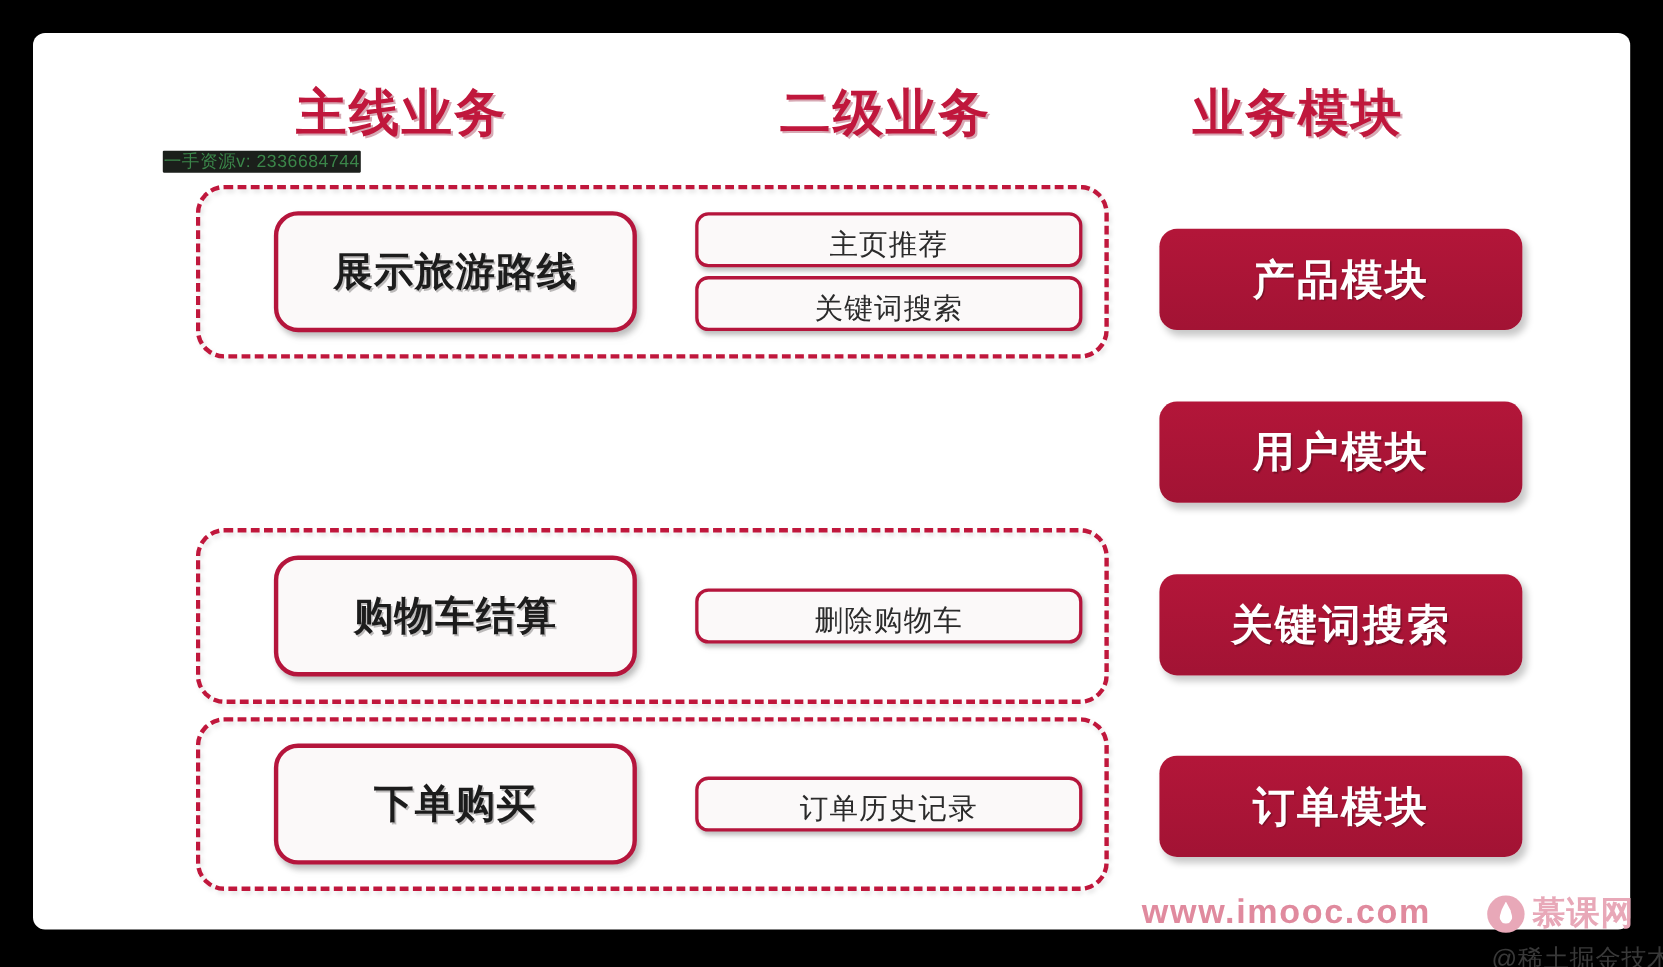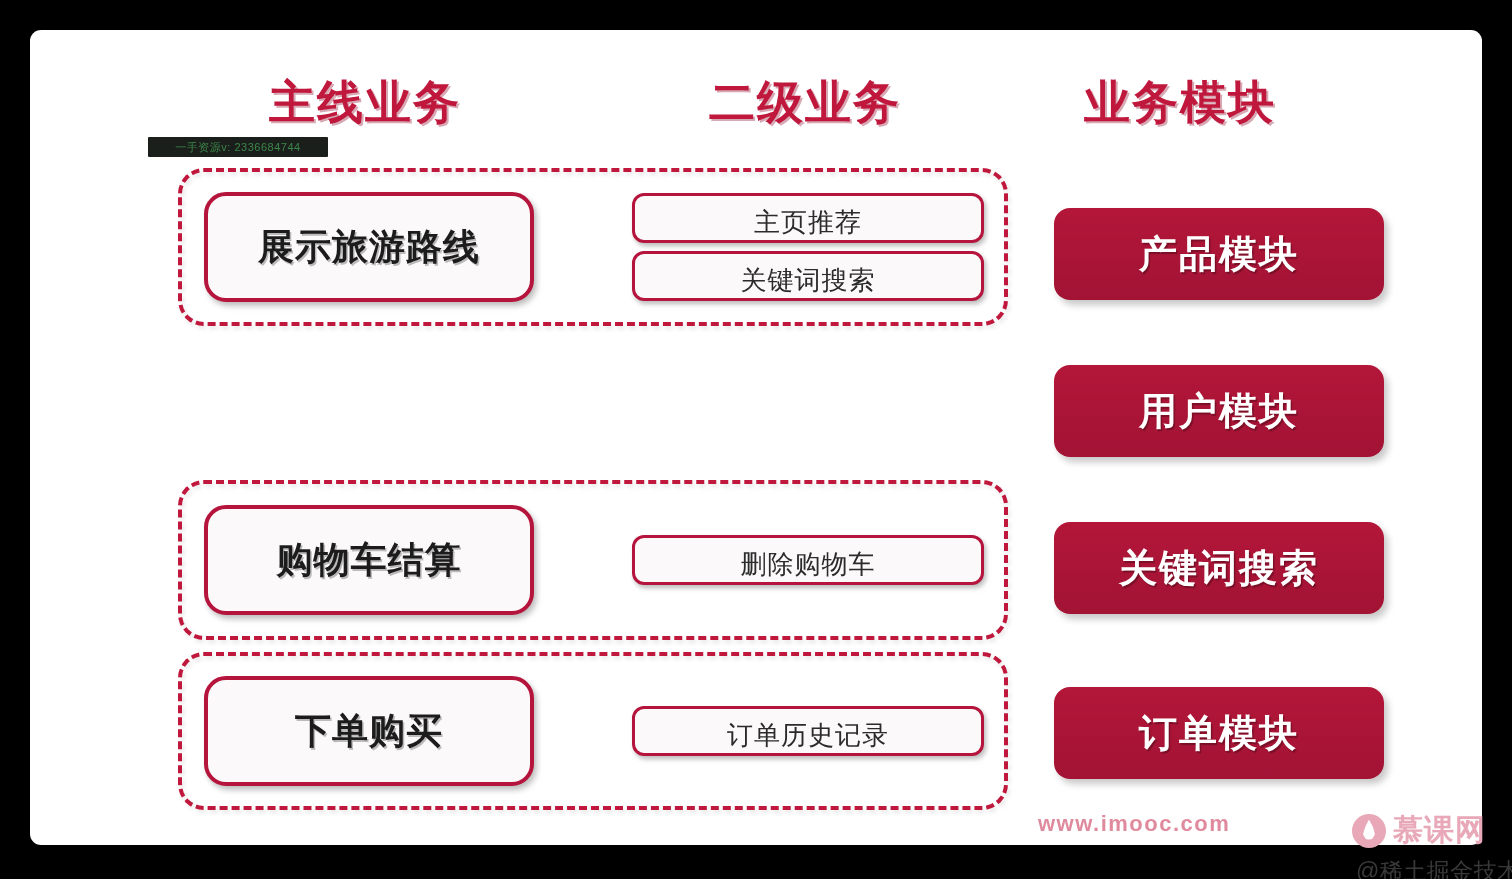--- a/index.html
+++ b/index.html
@@ -60,21 +60,21 @@
     width: 180px;
     height: 20px;
     background: #1b1f1b;
     border-radius: 1px;
     display: flex;
     align-items: center;
     justify-content: center;
     overflow: hidden;
   }
   .wm-strip-text {
-    font-size: 11px;
+    font-size: 16px;
     color: #3e8f4e;
     letter-spacing: 0.5px;
     white-space: nowrap;
     opacity: 0.92;
   }
 
   
   .rows {
     position: absolute;
     left: 0;
@@ -110,20 +110,21 @@
     width: 330px;
     min-height: 110px;
     background: #fbf9f9;
     border: 4px solid #B5153C;
     border-radius: 22px;
     display: flex;
     align-items: center;
     justify-content: center;
     box-shadow: 3px 4px 6px rgba(0,0,0,0.18);
     flex: 0 0 auto;
+    margin-left: 45px;
   }
   .row.r2 .primary-box { min-height: 96px; }
   .primary-label {
     font-size: 36px;
     font-weight: bold;
     color: #1c1c1c;
     letter-spacing: 1px;
     text-shadow: 1.5px 1.5px 0 rgba(0,0,0,0.25);
     white-space: nowrap;
   }
@@ -188,21 +189,21 @@
     letter-spacing: 2px;
     text-shadow: 1.5px 1.5px 1px rgba(0,0,0,0.28);
     white-space: nowrap;
   }
 
   
   .footer-url {
     position: absolute;
     left: 1008px;
     top: 781px;
-    font-size: 22px;
+    font-size: 31px;
     font-weight: bold;
     color: #E08A9E;
     letter-spacing: 1.5px;
     white-space: nowrap;
   }
 
   .brand-logo {
     position: absolute;
     left: 1322px;
     top: 780px;

